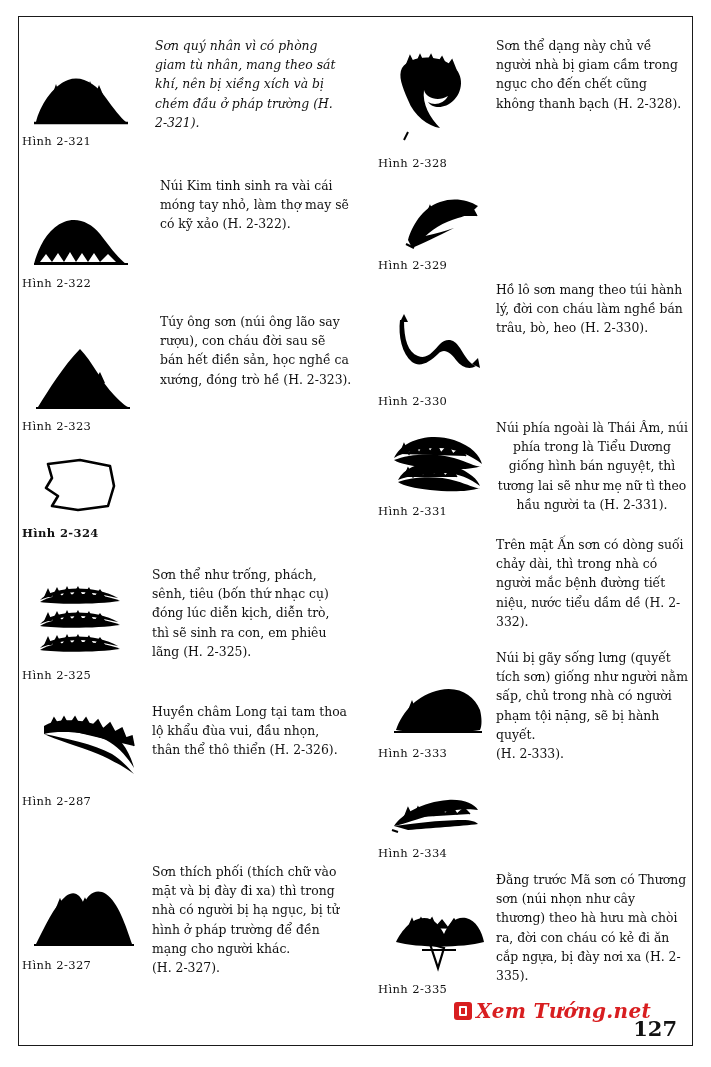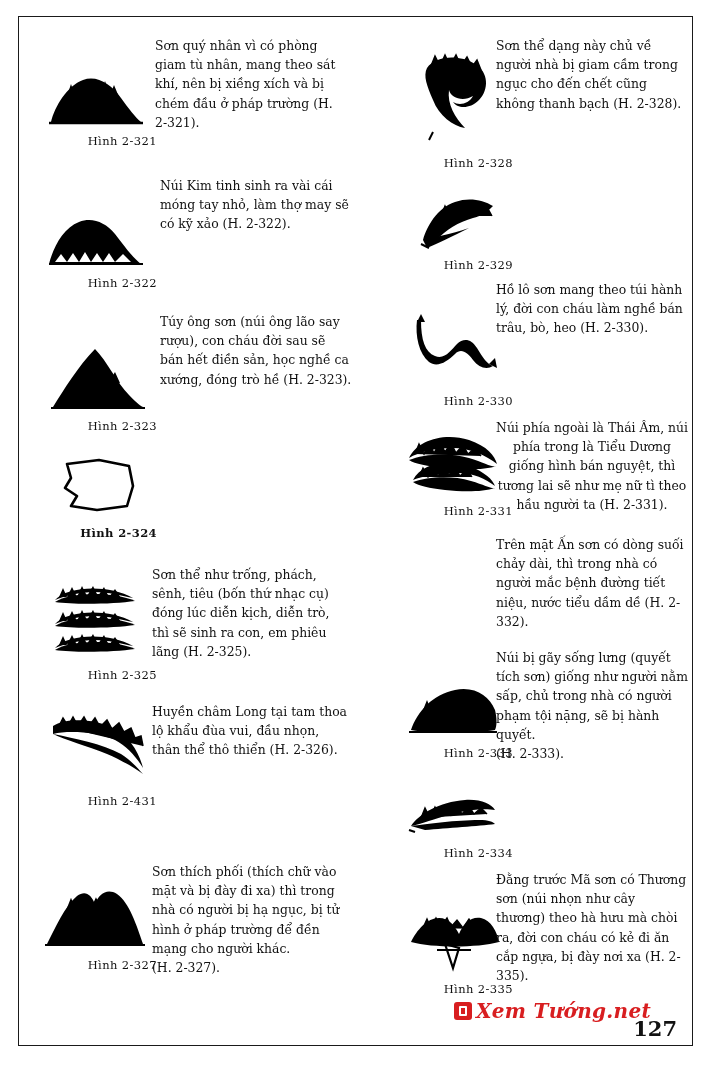--- a/index.html
+++ b/index.html
@@ -25,21 +25,21 @@
     position: absolute;
     left: 18px;
     top: 16px;
     width: 675px;
     height: 1030px;
     border: 1px solid #1a1a1a;
     box-sizing: border-box;
   }
   .fig-wrap {
     position: absolute;
-    text-align: right;
+    text-align: left;
   }
   .fig-caption {
     font-family: "DejaVu Serif", serif;
     font-size: 11.5px;
     letter-spacing: 0.4px;
     color: #111;
     margin-top: 2px;
     white-space: nowrap;
   }
   .text-block {
@@ -151,33 +151,33 @@
     </svg>
     <div class="fig-caption">Hình 2-325</div>
   </div>
 
   <div class="fig-wrap" style="left:22px; top:712px; width:135px;">
     <svg width="126" height="76" viewBox="0 0 126 76">
       <path d="M22 14 C34 6 62 6 82 16 C98 24 108 40 112 56 C106 46 96 34 84 28 C66 20 38 18 22 22 Z" fill="#000"></path>
       <path d="M28 14 L32 6 L37 14 L42 5 L47 14 L53 5 L58 14 L64 6 L69 15 L76 8 L81 17 L88 11 L93 20 L100 16 L104 26 L110 24 L112 34" fill="#000" stroke="#000" stroke-width="1.5"></path>
       <path d="M22 22 C42 26 72 32 90 42 C102 50 108 58 112 62 C104 56 90 48 76 42 C56 34 34 28 22 22 Z" fill="#000"></path>
     </svg>
-    <div class="fig-caption">Hình 2-431</div>
+    <div class="fig-caption">Hình 2-287</div>
   </div>
 
   <div class="fig-wrap" style="left:22px; top:872px; width:135px;">
     <svg width="124" height="80" viewBox="0 0 124 80">
       <path d="M14 72 C22 56 32 34 44 24 C52 18 58 22 62 32 C66 22 74 16 84 22 C96 30 104 54 110 72 Z" fill="#000"></path>
       <path d="M34 38 L38 28 L42 38 L46 26 L50 37 L55 25 L59 36 L63 27 L68 37 L73 26 L78 36 L83 28 L88 40" fill="#000" stroke="#000" stroke-width="1.6"></path>
       <path d="M12 73 L112 73" stroke="#000" stroke-width="2.2" fill="none"></path>
     </svg>
     <div class="fig-caption">Hình 2-327</div>
   </div>
 
-  <div class="text-block" style="left:155px; top:36px; width:192px;">Sơn quý nhân vì có phòng giam tù nhân, mang theo sát khí, nên bị xiềng xích và bị chém đầu ở pháp trường (H. 2-321).</div>
+  <div class="text-block" style="left:155px; top:36px; width:192px;font-style:italic;">Sơn quý nhân vì có phòng giam tù nhân, mang theo sát khí, nên bị xiềng xích và bị chém đầu ở pháp trường (H. 2-321).</div>
   <div class="text-block" style="left:160px; top:176px; width:192px;">Núi Kim tinh sinh ra vài cái móng tay nhỏ, làm thợ may sẽ có kỹ xảo (H. 2-322).</div>
   <div class="text-block" style="left:160px; top:312px; width:192px;">Túy ông sơn (núi ông lão say rượu), con cháu đời sau sẽ bán hết điền sản, học nghề ca xướng, đóng trò hề (H. 2-323).</div>
   <div class="text-block" style="left:152px; top:565px; width:196px;">Sơn thể như trống, phách, sênh, tiêu (bốn thứ nhạc cụ) đóng lúc diễn kịch, diễn trò, thì sẽ sinh ra con, em phiêu lãng (H. 2-325).</div>
   <div class="text-block" style="left:152px; top:702px; width:196px;">Huyền châm Long tại tam thoa lộ khẩu đùa vui, đầu nhọn, thân thể thô thiển (H. 2-326).</div>
   <div class="text-block" style="left:152px; top:862px; width:196px;white-space:pre-line;">Sơn thích phối (thích chữ vào mặt và bị đày đi xa) thì trong nhà có người bị hạ ngục, bị tử hình ở pháp trường để đền mạng cho người khác.
 (H. 2-327).</div>
 
   <div class="fig-wrap" style="left:378px; top:48px; width:135px;">
     <svg width="110" height="102" viewBox="0 0 110 102">
       <path d="M24 20 C32 8 56 6 72 16 C86 24 86 42 76 52 C66 62 54 60 50 54 C56 58 66 56 70 48 C60 54 48 50 46 42 C44 56 52 70 62 80 C50 78 36 68 30 52 C24 38 20 28 24 20 Z" fill="#000"></path>

